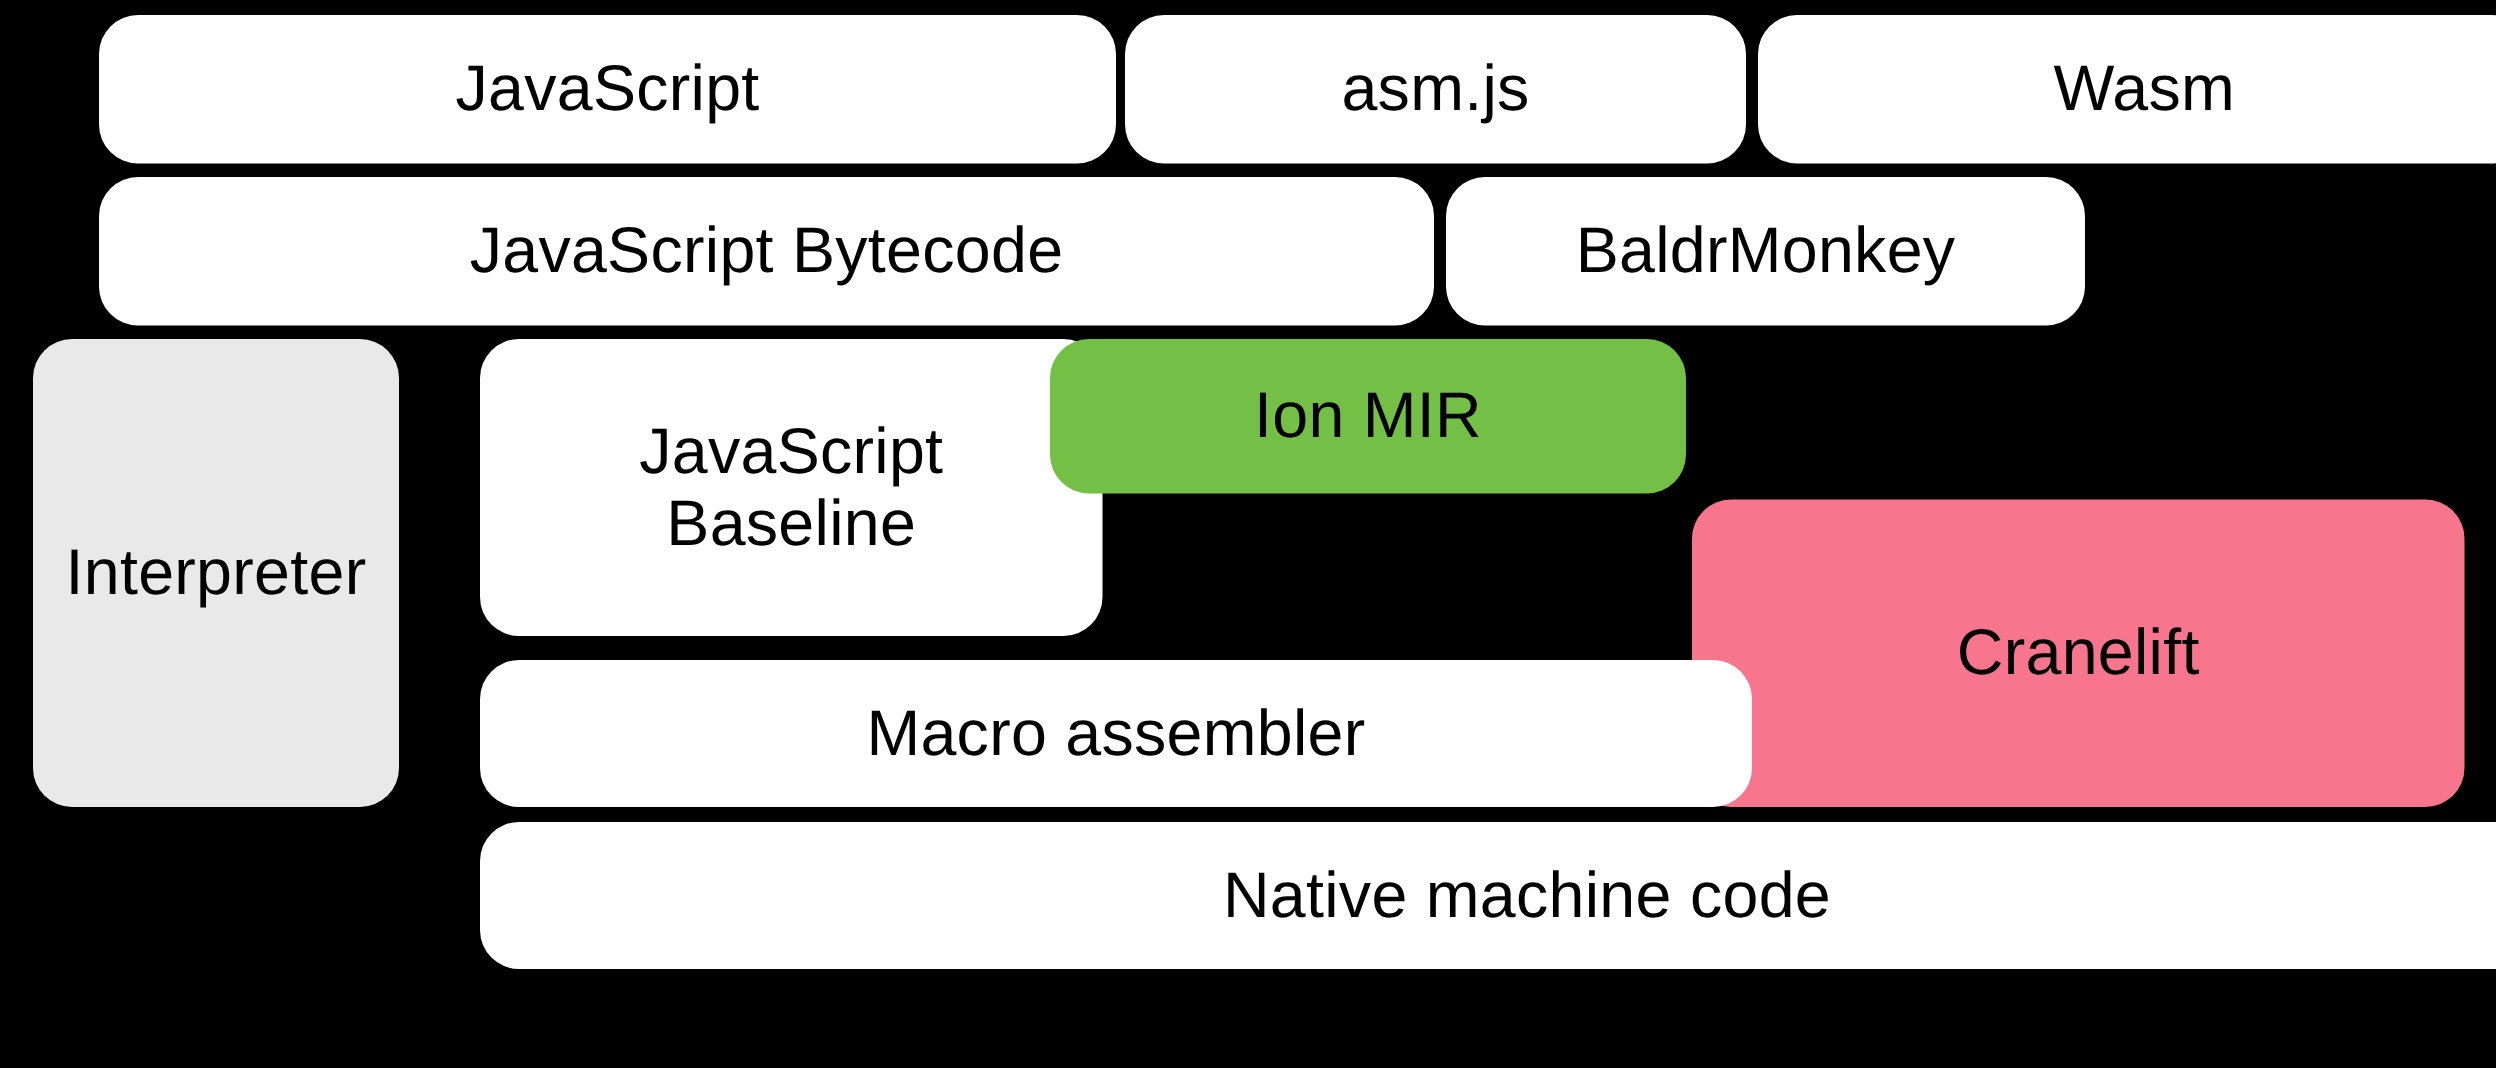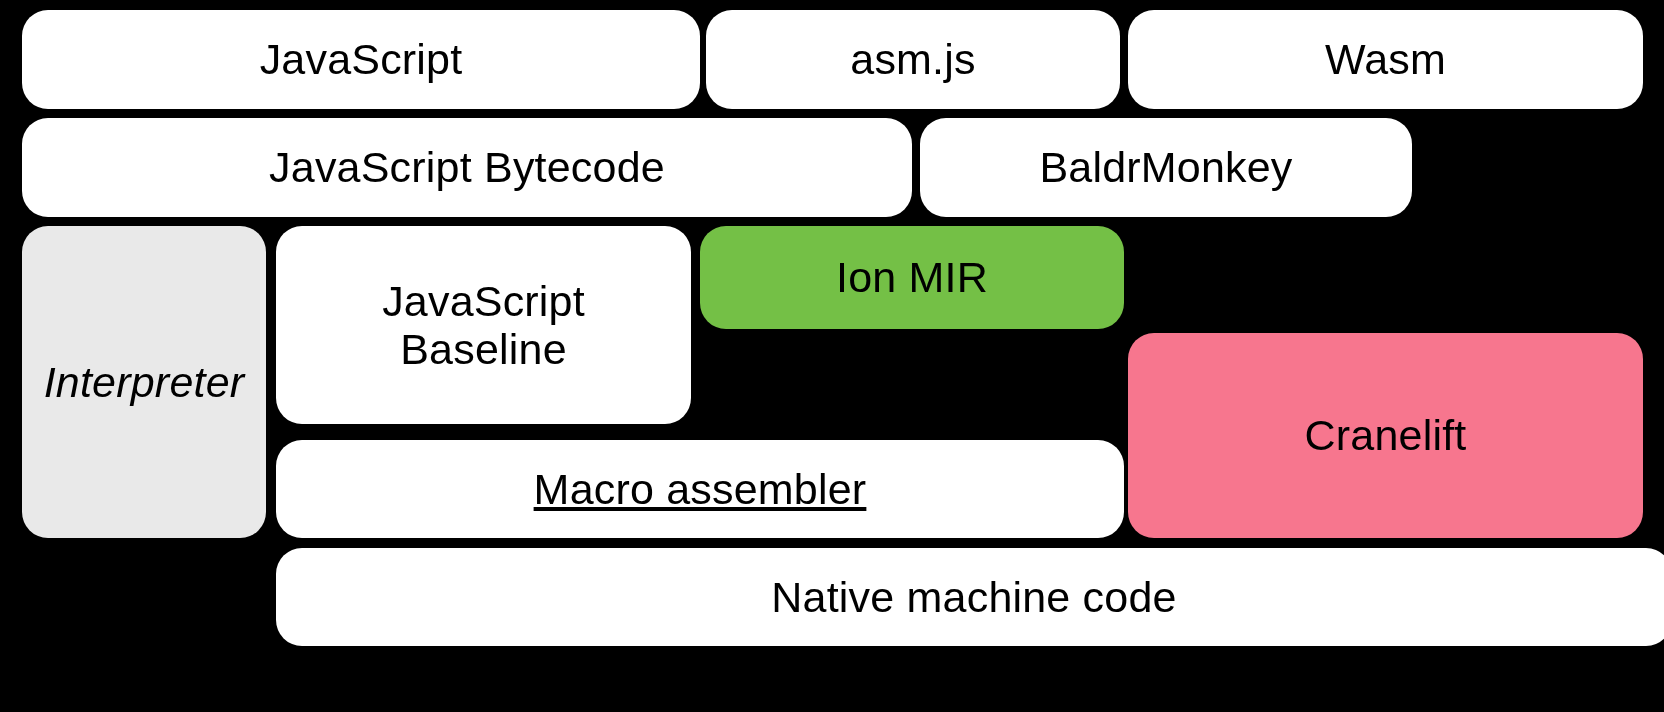--- a/index.html
+++ b/index.html
@@ -26,43 +26,43 @@
     align-items: center;
     justify-content: center;
     text-align: center;
     color: #000000;
     font-size: 43px;
     line-height: 1.12;
     letter-spacing: 0.2px;
     white-space: pre-line;
     user-select: none;
   }
-  .node.white   { background: #ffffff; }
-  .node.grey    { background: #e9e9e9; font-style: italic; }
+  .node.white   { background: #ffffff; margin-left: 44px; }
+  .node.grey    { background: #e9e9e9; }
   .node.green   { background: #74c046; }
   .node.pink    { background: #f7768e; }
   .node .label  { display: block; padding: 0 10px; }
 </style>
 </head>
 <body>
 
 <div id="diagram">
     <div style="position: absolute; left: 0px; top: 0px; width: 100%; height: 100%; pointer-events: none;">
       <div class="node white" style="left: 22px; top: 10px; width: 678px; height: 99px; background: rgb(255, 255, 255); pointer-events: auto;"><span class="label">JavaScript</span></div>
       <div class="node white" style="left: 706px; top: 10px; width: 414px; height: 99px; background: rgb(255, 255, 255); pointer-events: auto;"><span class="label">asm.js</span></div>
       <div class="node white" style="left: 1128px; top: 10px; width: 515px; height: 99px; background: rgb(255, 255, 255); pointer-events: auto;"><span class="label">Wasm</span></div>
     </div>
     <div style="position: absolute; left: 0px; top: 0px; width: 100%; height: 100%; pointer-events: none;">
       <div class="node white" style="left: 22px; top: 118px; width: 890px; height: 99px; background: rgb(255, 255, 255); pointer-events: auto;"><span class="label">JavaScript Bytecode</span></div>
-      <div class="node white" style="left: 920px; top: 118px; width: 492px; height: 99px; background: rgb(255, 255, 255); pointer-events: auto;"><span class="label">BaldrMonkey</span></div>
+      <div class="node white" style="left: 920px; top: 118px; width: 426px; height: 99px; background: rgb(255, 255, 255); pointer-events: auto;"><span class="label">BaldrMonkey</span></div>
     </div>
     <div style="position: absolute; left: 0px; top: 0px; width: 100%; height: 100%; pointer-events: none;">
       <div class="node grey" style="left: 22px; top: 226px; width: 244px; height: 312px; background: rgb(233, 233, 233); pointer-events: auto;"><span class="label">Interpreter</span></div>
       <div class="node white" style="left: 276px; top: 226px; width: 415px; height: 198px; background: rgb(255, 255, 255); pointer-events: auto;"><span class="label">JavaScript
 Baseline</span></div>
       <div class="node green" style="left: 700px; top: 226px; width: 424px; height: 103px; background: rgb(116, 192, 70); pointer-events: auto; text-align: center;"><span class="label">Ion MIR</span></div>
       <div class="node pink" style="left: 1128px; top: 333px; width: 515px; height: 205px; background: rgb(247, 118, 142); pointer-events: auto;"><span class="label">Cranelift</span></div>
-      <div class="node white" style="left: 276px; top: 440px; width: 848px; height: 98px; background: rgb(255, 255, 255); pointer-events: auto; text-decoration: underline;"><span class="label">Macro assembler</span></div>
+      <div class="node white" style="left: 276px; top: 440px; width: 848px; height: 98px; background: rgb(255, 255, 255); pointer-events: auto;"><span class="label">Macro assembler</span></div>
     </div>
     <div style="position: absolute; left: 0px; top: 0px; width: 100%; height: 100%; pointer-events: none;">
       <div class="node white" style="left: 276px; top: 548px; width: 1396px; height: 98px; background: rgb(255, 255, 255); pointer-events: auto;"><span class="label">Native machine code</span></div>
     </div>
   </div>
 
 </body></html>

